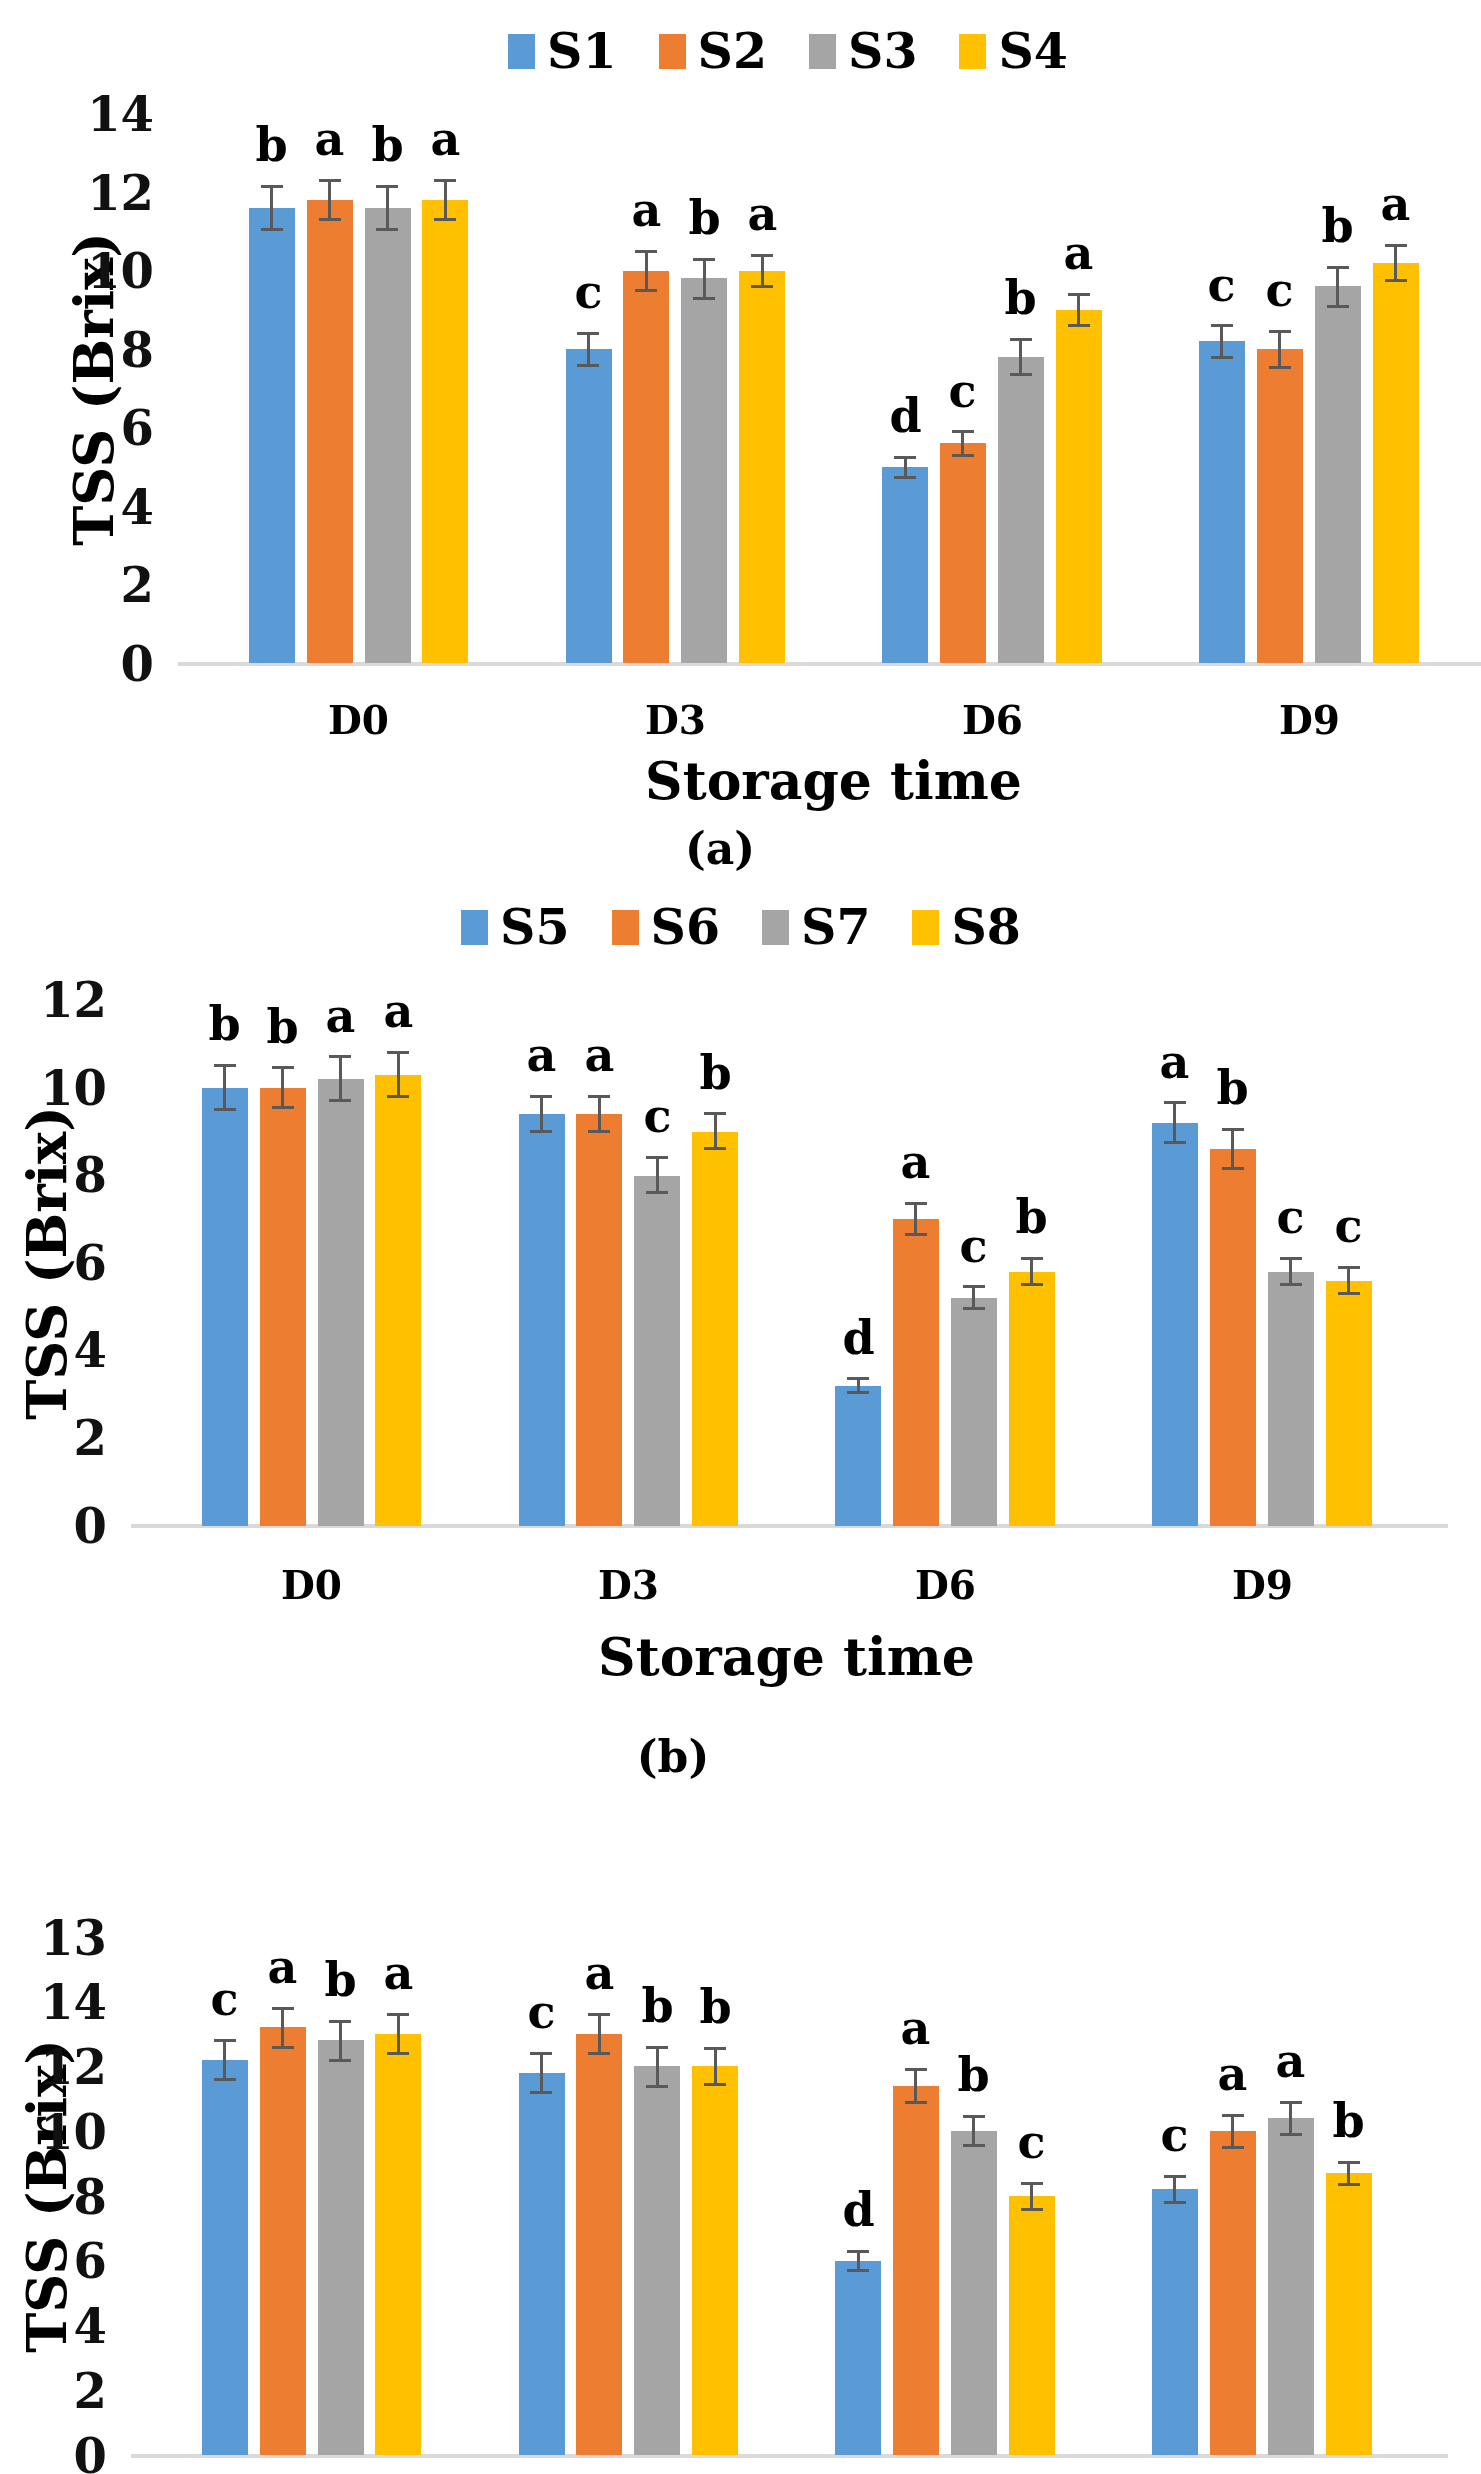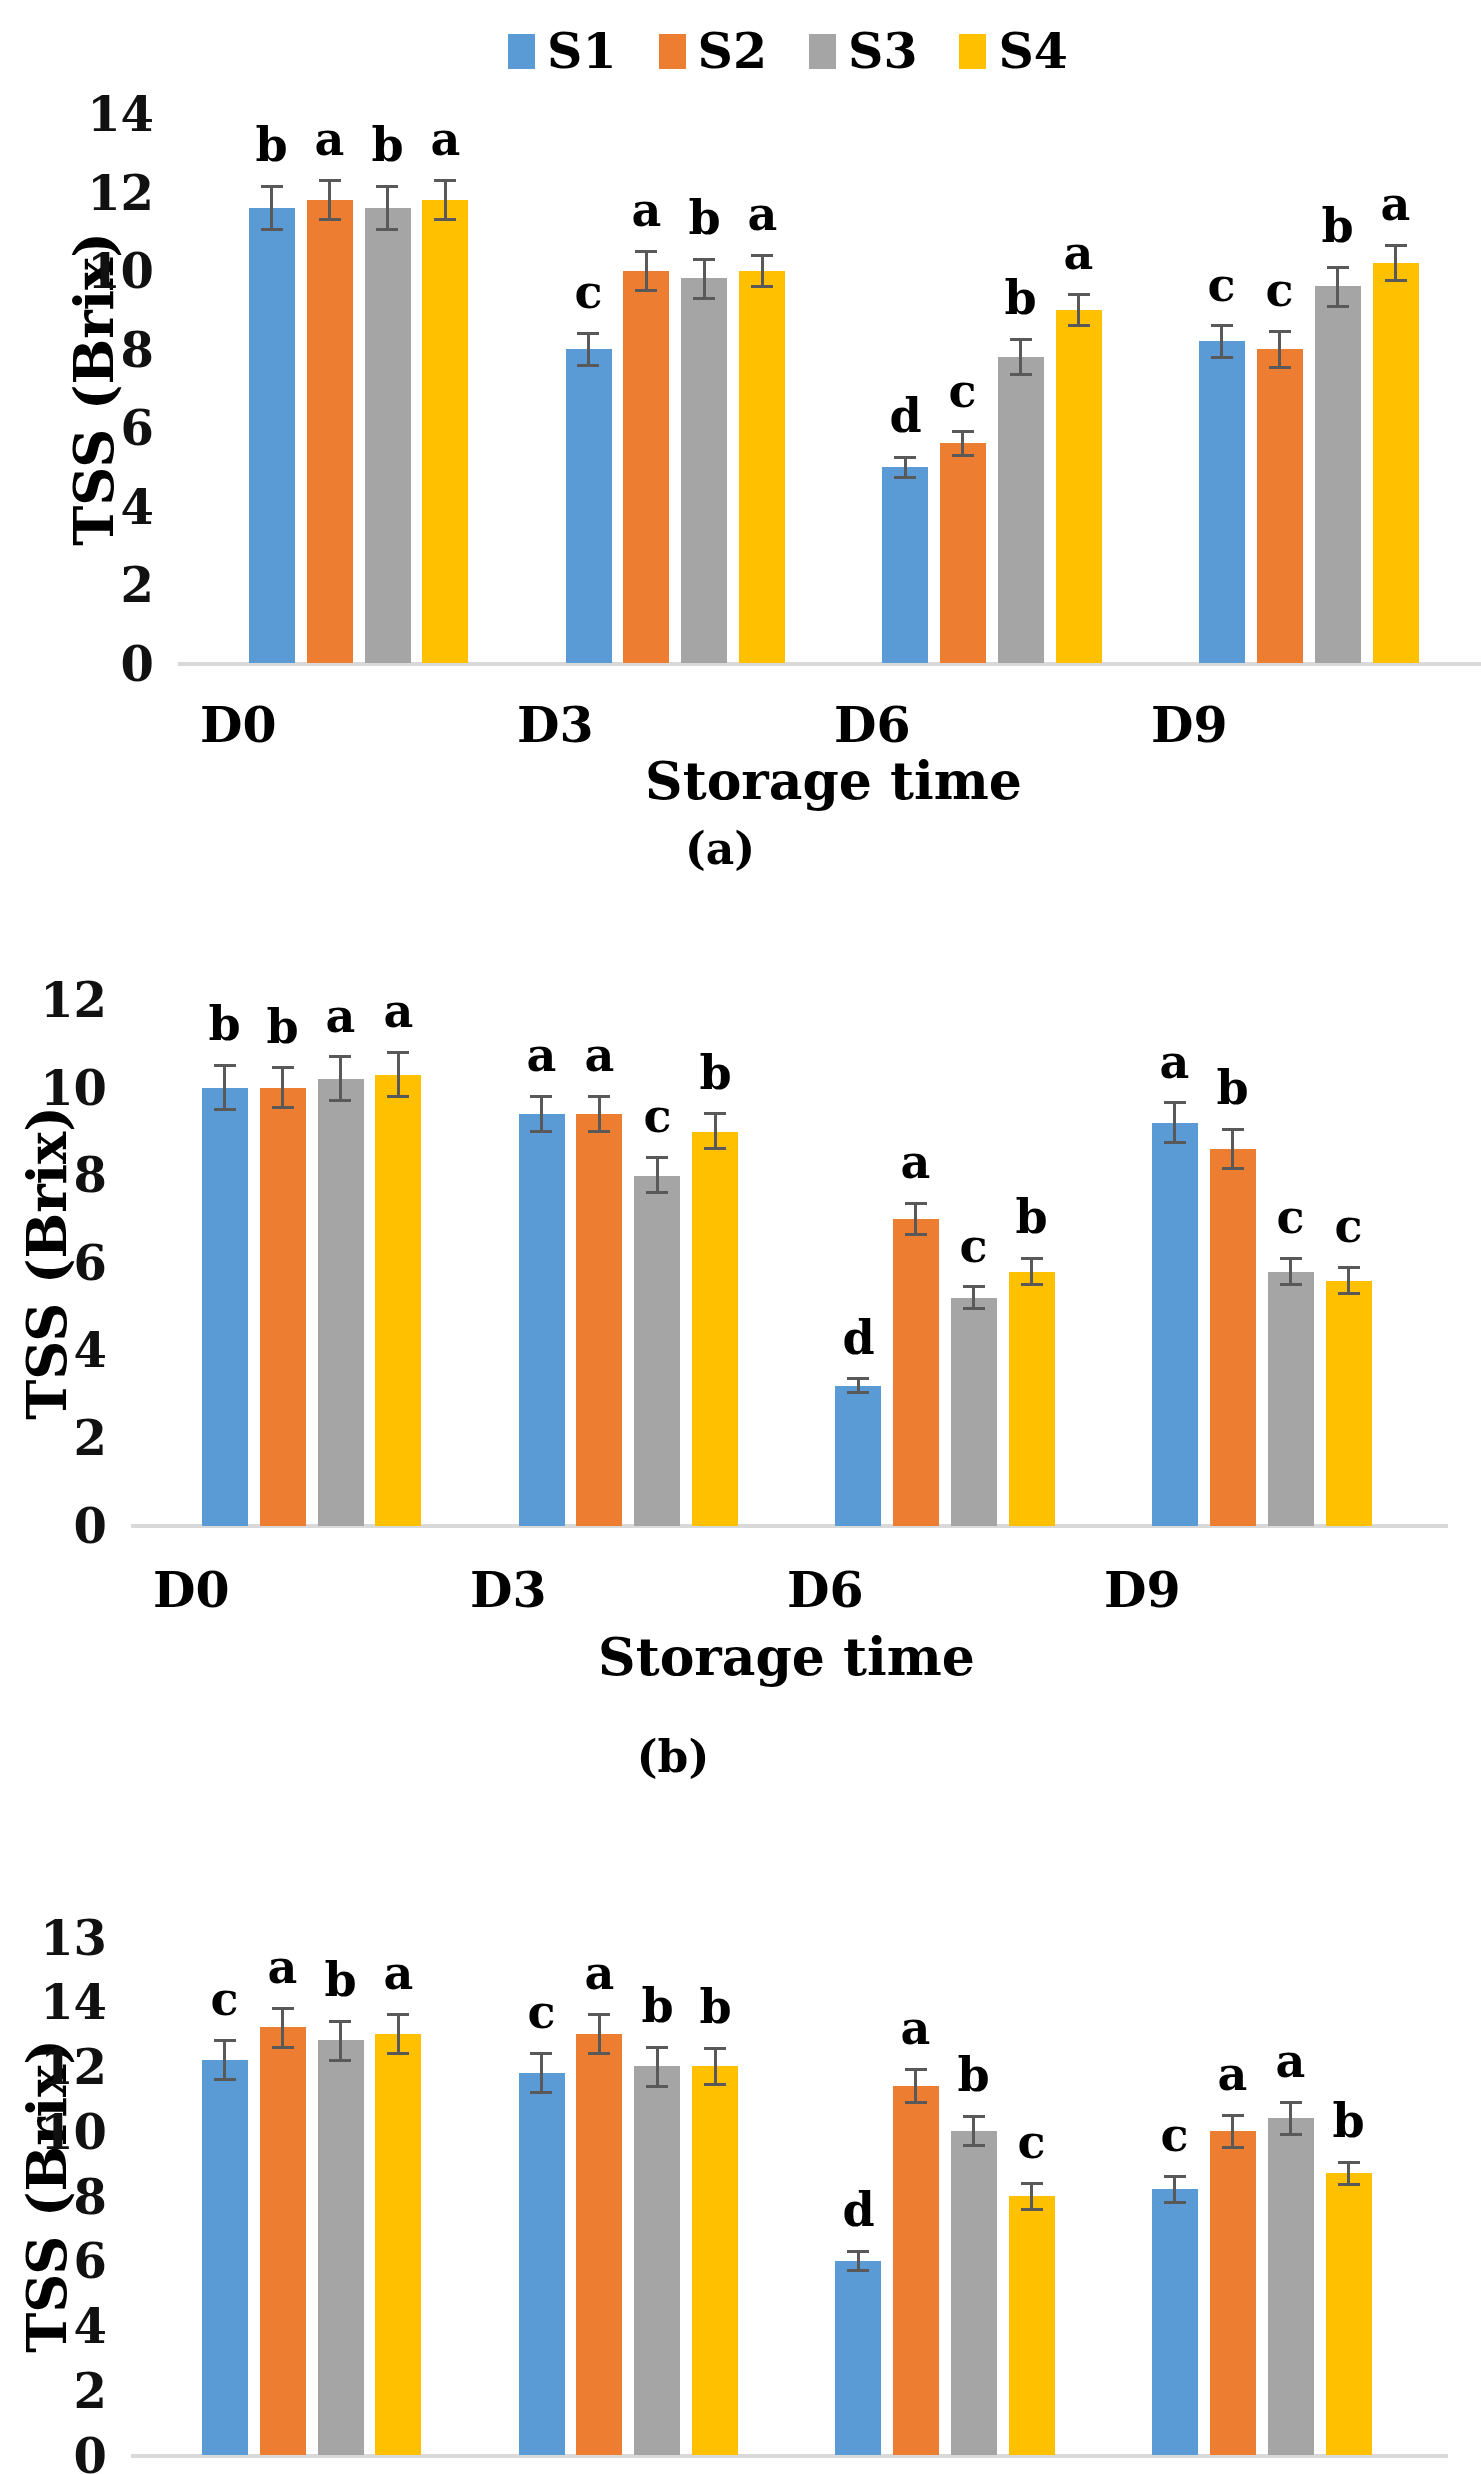--- a/index.html
+++ b/index.html
@@ -14,21 +14,21 @@
   .swatch{display:inline-block;width:27px;height:35px;}
   .legend-label{font-size:49px;line-height:1;}
   .ylabel{position:absolute;transform:translate(-50%,-50%) rotate(-90deg);font-size:54px;line-height:1;white-space:nowrap;}
   .ytick{position:absolute;left:20px;width:87px;text-align:right;font-size:48px;line-height:1;color:#111111;}
   .plot{position:absolute;}
   .bar{position:absolute;bottom:0;}
   .err-line{position:absolute;width:3px;background:#595959;}
   .err-cap{position:absolute;width:22px;height:3px;background:#595959;}
   .letter{position:absolute;width:99px;text-align:center;font-size:46px;line-height:1;color:#000;}
   .axis-line{position:absolute;height:3.5px;background:#D9D9D9;}
-  .cat-label{position:absolute;width:317px;text-align:left;font-size:49px;line-height:1;}
+  .cat-label{position:absolute;width:317px;text-align:center;font-size:39px;line-height:1;}
   .xlabel{position:absolute;text-align:center;font-size:52px;line-height:1;}
   .caption{position:absolute;left:0;width:1346px;text-align:center;font-size:44px;line-height:1;}
 </style>
 </head>
 <body>
 
 <div id="figure">
     <div class="panel" style="top: 15px; height: 861px; margin-left: 47px;">
       <div class="legend" style="top: 12.4px;">
         <div class="legend-item">
@@ -141,20 +141,38 @@
         <div class="letter" style="left: 1146px; top: 67px;">a</div>
       </div>
       <div class="cat-label" style="left: 153px; top: 686px;">D0</div>
       <div class="cat-label" style="left: 470px; top: 686px;">D3</div>
       <div class="cat-label" style="left: 787px; top: 686px;">D6</div>
       <div class="cat-label" style="left: 1104px; top: 686px;">D9</div>
       <div class="xlabel" style="left: 153px; width: 1267px; top: 740px;">Storage time</div>
       <div class="caption" style="top: 812px;">(a)</div>
     </div>
     <div class="panel" style="top: 876px; height: 896px;">
+      <div class="legend" style="top: 27px;">
+        <div class="legend-item">
+          <span class="swatch" style="background: rgb(91, 155, 213);"></span>
+          <span class="legend-label">S5</span>
+        </div>
+        <div class="legend-item">
+          <span class="swatch" style="background: rgb(237, 125, 49);"></span>
+          <span class="legend-label">S6</span>
+        </div>
+        <div class="legend-item">
+          <span class="swatch" style="background: rgb(165, 165, 165);"></span>
+          <span class="legend-label">S7</span>
+        </div>
+        <div class="legend-item">
+          <span class="swatch" style="background: rgb(255, 192, 0);"></span>
+          <span class="legend-label">S8</span>
+        </div>
+      </div>
       <div class="ylabel" style="left: 47px; top: 387px;">TSS (Brix)</div>
       <div class="ytick" style="top: 626px;">0</div>
       <div class="ytick" style="top: 538px;">2</div>
       <div class="ytick" style="top: 450px;">4</div>
       <div class="ytick" style="top: 363px;">6</div>
       <div class="ytick" style="top: 275px;">8</div>
       <div class="ytick" style="top: 188px;">10</div>
       <div class="ytick" style="top: 100px;">12</div>
       <div class="axis-line" style="left: 131px; width: 1317px; top: 648px;"></div>
       <div class="plot" style="left: 153px; top: 124px; width: 1267px; height: 526px;">

